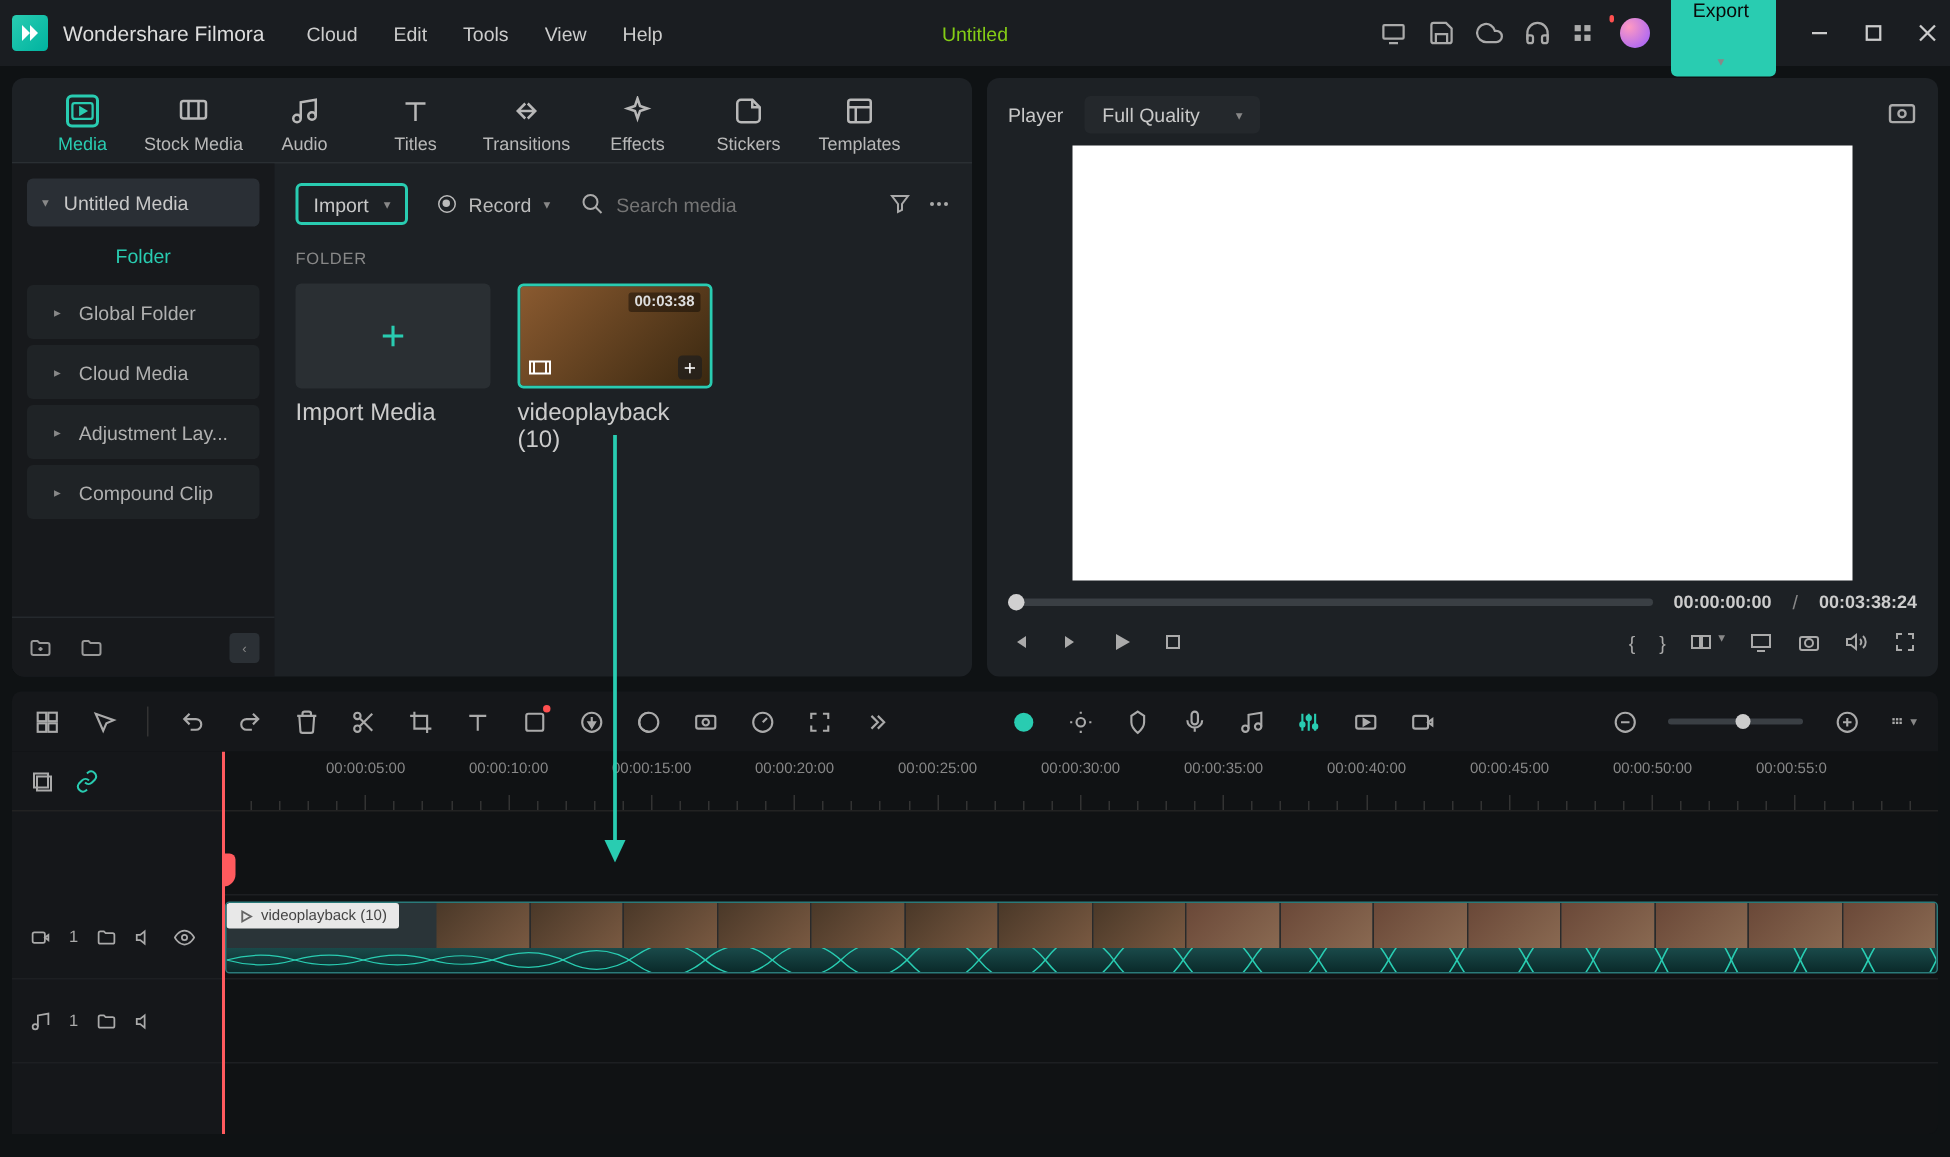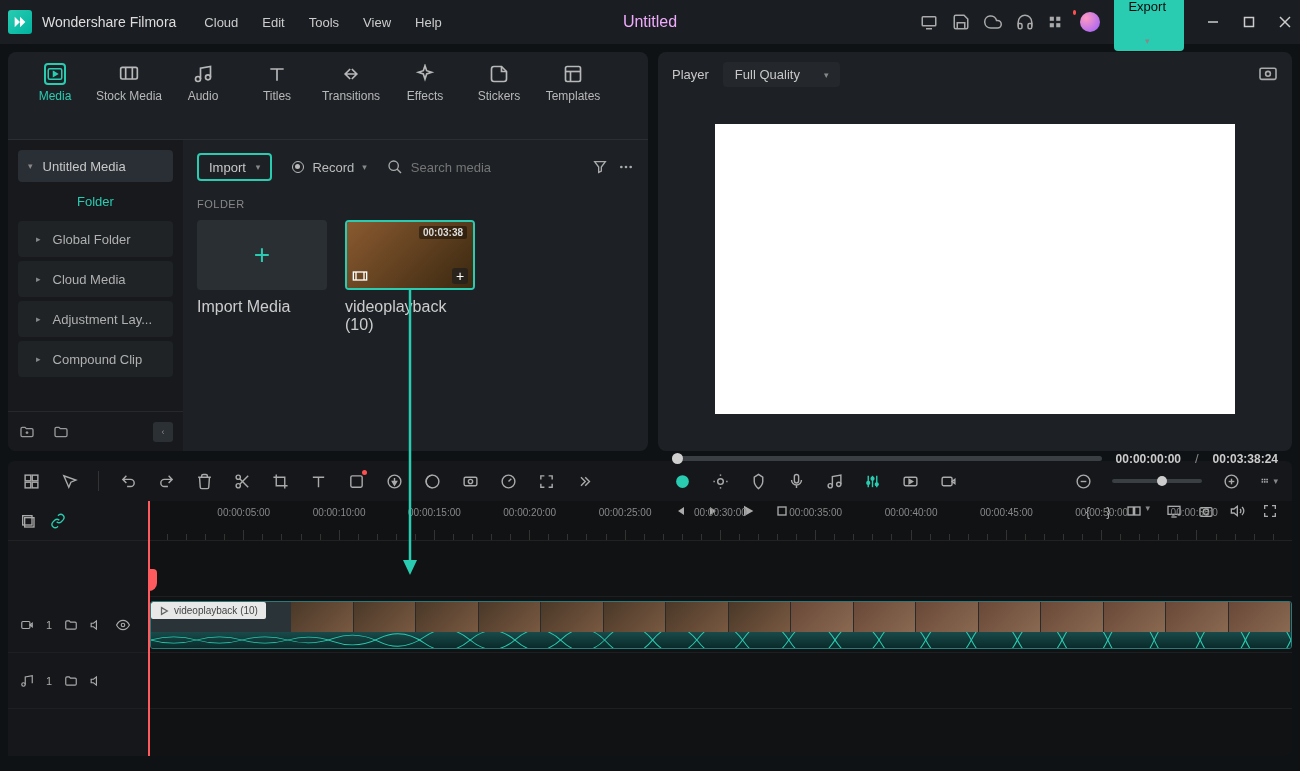--- a/index.html
+++ b/index.html
@@ -5,33 +5,33 @@
 * { margin: 0; padding: 0; box-sizing: border-box; font-family: -apple-system, BlinkMacSystemFont, "Segoe UI", Arial, sans-serif; }
 body { background: #0f1214; color: #c8c8c8; width: 1300px; height: 771px; overflow: hidden; font-size: 13px; }
 
 
 .titlebar { height: 44px; background: #1a1d21; display: flex; align-items: center; padding: 0 8px; }
 .logo { width: 24px; height: 24px; background: linear-gradient(135deg,#29ccb1,#00b3a0); border-radius: 3px; margin-right: 10px; display:flex; align-items:center; justify-content:center; }
 .logo svg { width:16px; height:16px; }
 .app-name { font-size: 14px; margin-right: 28px; color:#dddddd; }
 .menu { display: flex; gap: 24px; }
 .menu-item { font-size: 13px; cursor: pointer; color:#cccccc; }
-.title-center-text { position:absolute; left:50%; transform:translateX(-50%); font-size:16px; color:#f0abfc;text-align:right; }
+.title-center-text { position:absolute; left:50%; transform:translateX(-50%); font-size:13px; color:#84cc16;text-align:right; }
 .titlebar-right { margin-left: auto; display: flex; align-items: center; gap: 14px; }
 .tb-icon { width:18px; height:18px; display:flex; align-items:center; justify-content:center; cursor:pointer; color:#aaaaaa; }
 .tb-icon svg { width:18px; height:18px; }
 .avatar { width:20px; height:20px; border-radius:50%; background:radial-gradient(circle at 30% 30%, #ff9ac2, #9a5cff); }
 .notify-dot::after { content:''; position:relative; top:-10px; left:10px; width:5px; height:5px; background:#ff5050; border-radius:50%; display:block; }
 .export-btn { background:#29ccb1; color:#0a0a0a; padding:5px 18px 5px 14px; border-radius:4px; display:flex; align-items:center; gap:22px; cursor:pointer; font-size:13px;flex-direction:column; }
 .win-icon { width:14px; height:14px; display:flex; align-items:center; justify-content:center; cursor:pointer; margin-left:8px; }
 .win-icon svg { width:12px; height:12px; stroke:#ccc; }
 
 
 .upper { display:flex; height: 415px; padding: 8px; gap: 10px; }
-.panel { background:#1d2125; border-radius:8px;gap:31px; }
+.panel { background:#1d2125; border-radius:8px; }
 
 
 .left-panel { width: 640px; display:flex; flex-direction:column; }
 .tab-strip { display:flex; height:56px; padding: 6px 10px 0 10px; }
 .tab-item { display:flex; flex-direction:column; align-items:center; justify-content:center; width:74px; cursor:pointer; color:#b8b8b8; gap:4px; font-size:12px; }
 .tab-item.active { color:#29ccb1; }
 .tab-item.active .tab-icon { border:2px solid #29ccb1; border-radius:4px; }
 .tab-icon { width:22px; height:22px; display:flex; align-items:center; justify-content:center; }
 .tab-icon svg { width:20px; height:20px; }
 

